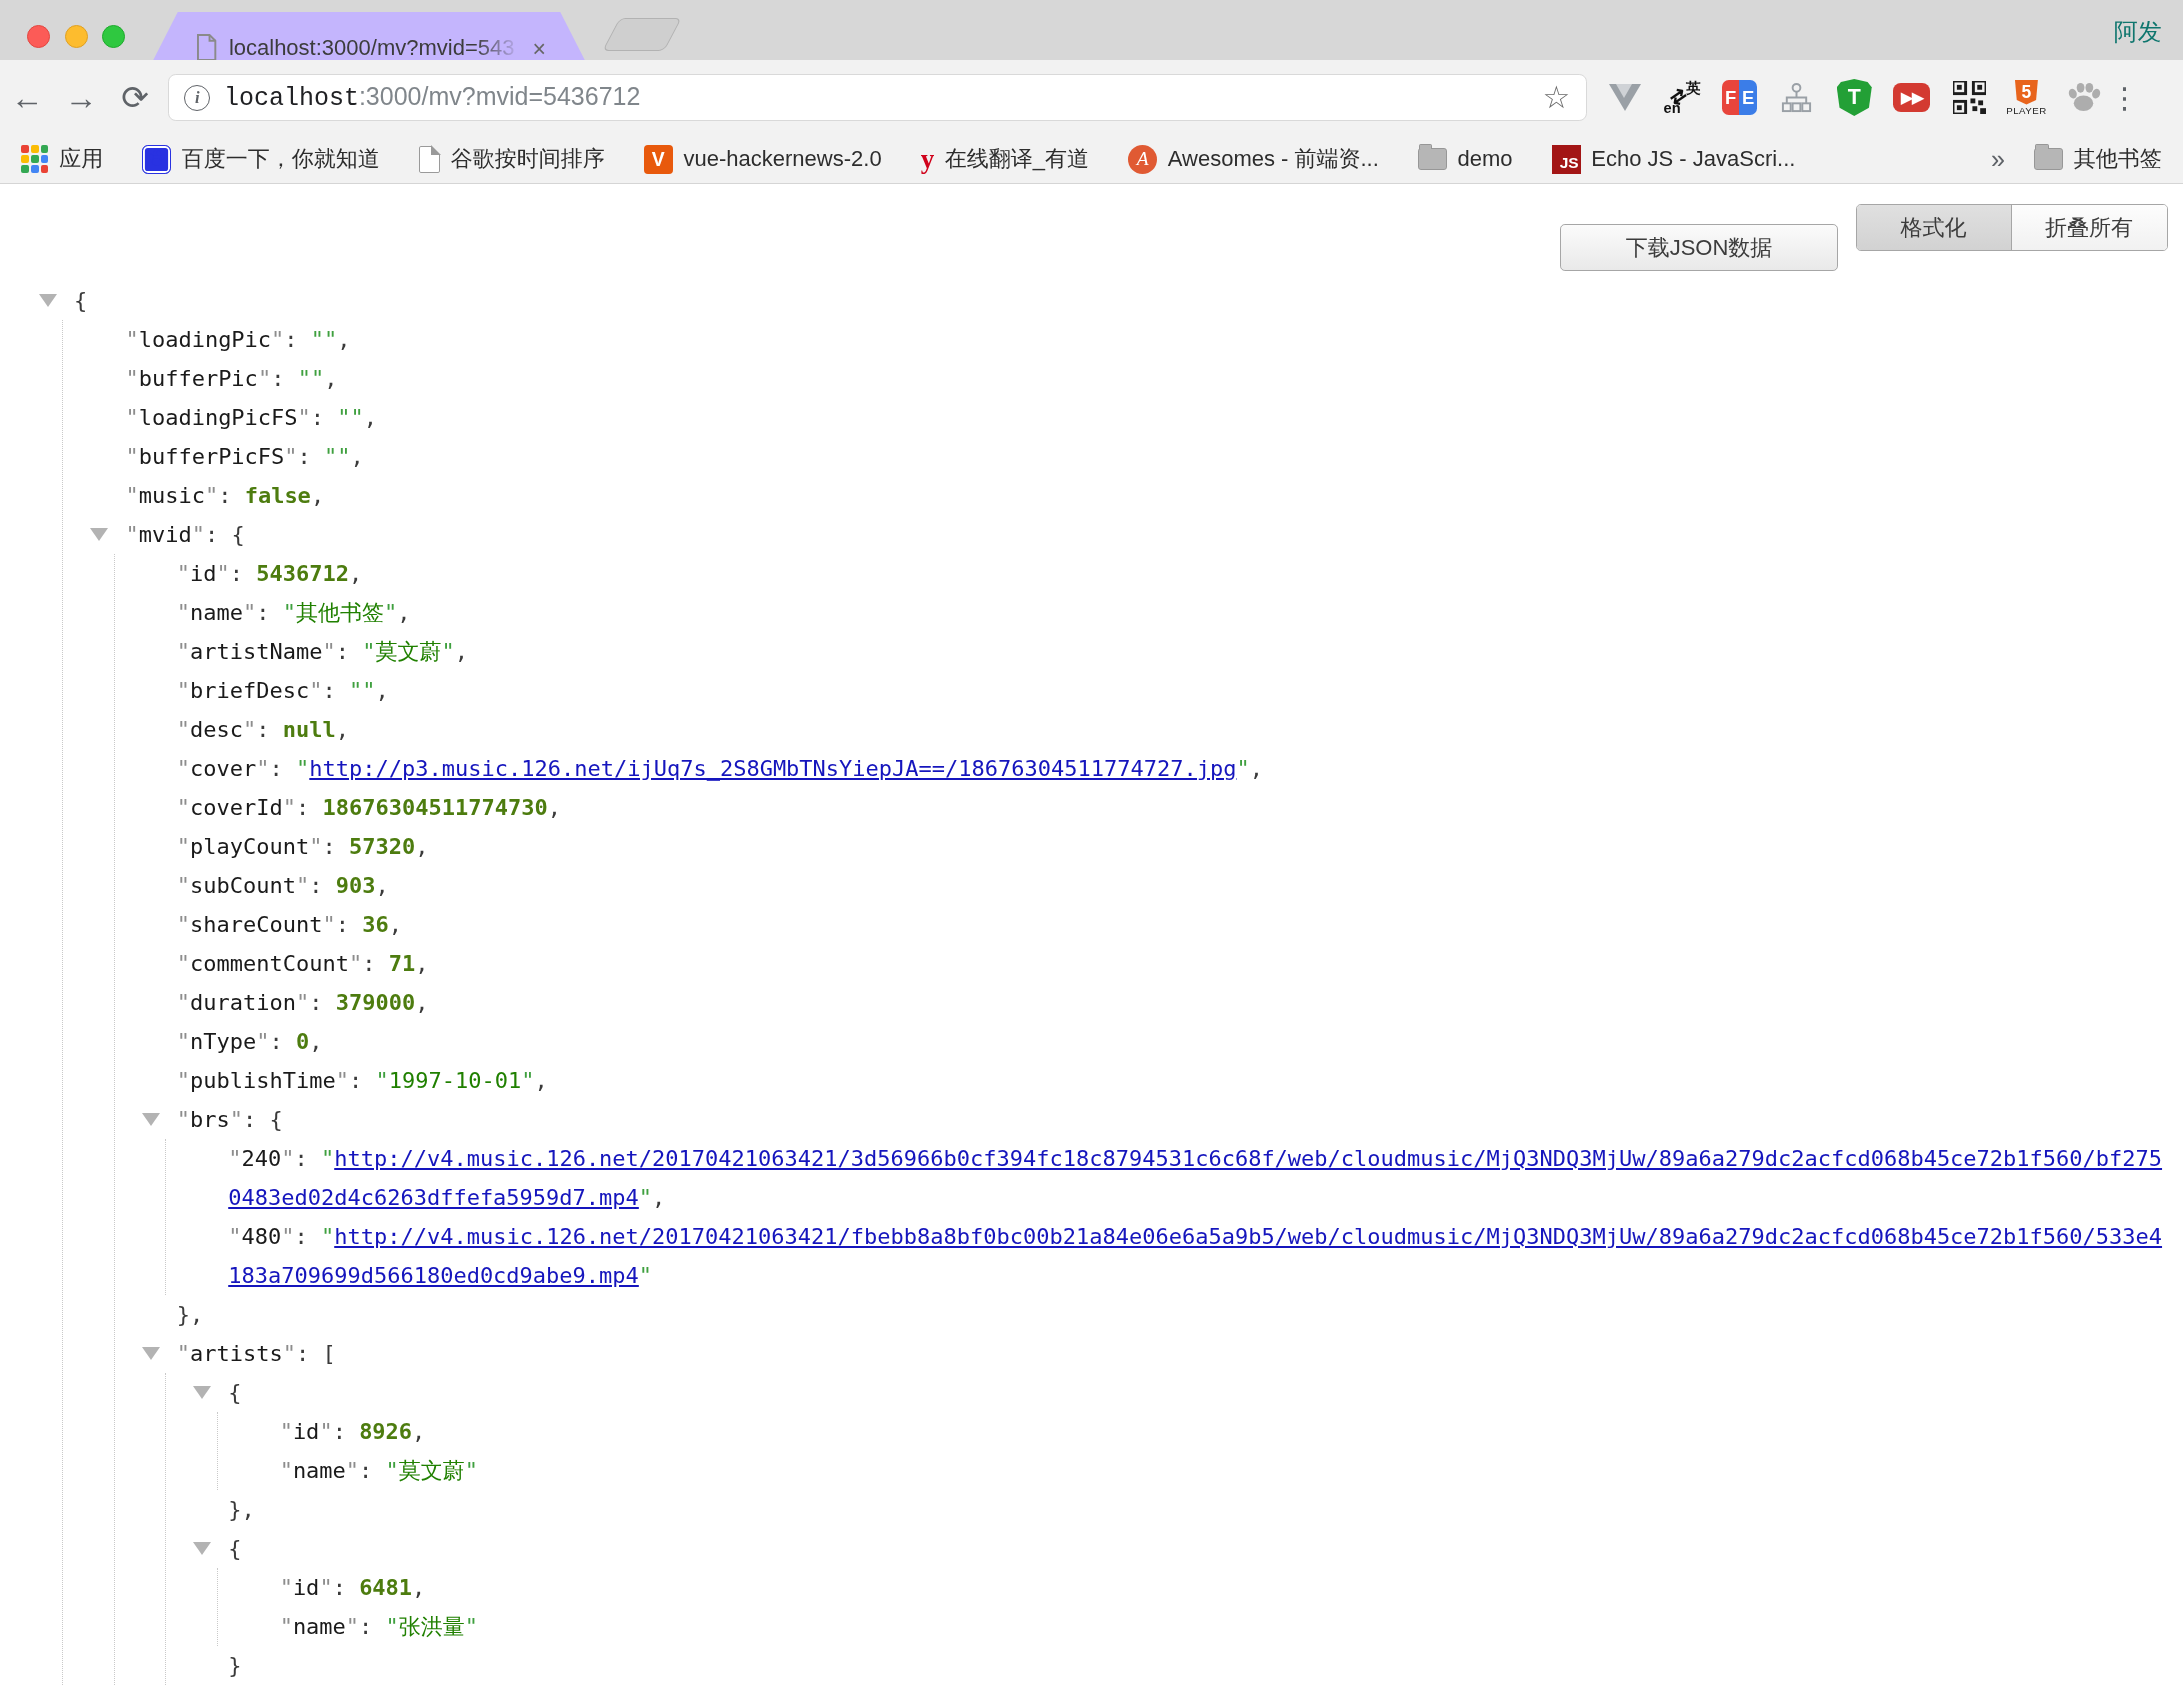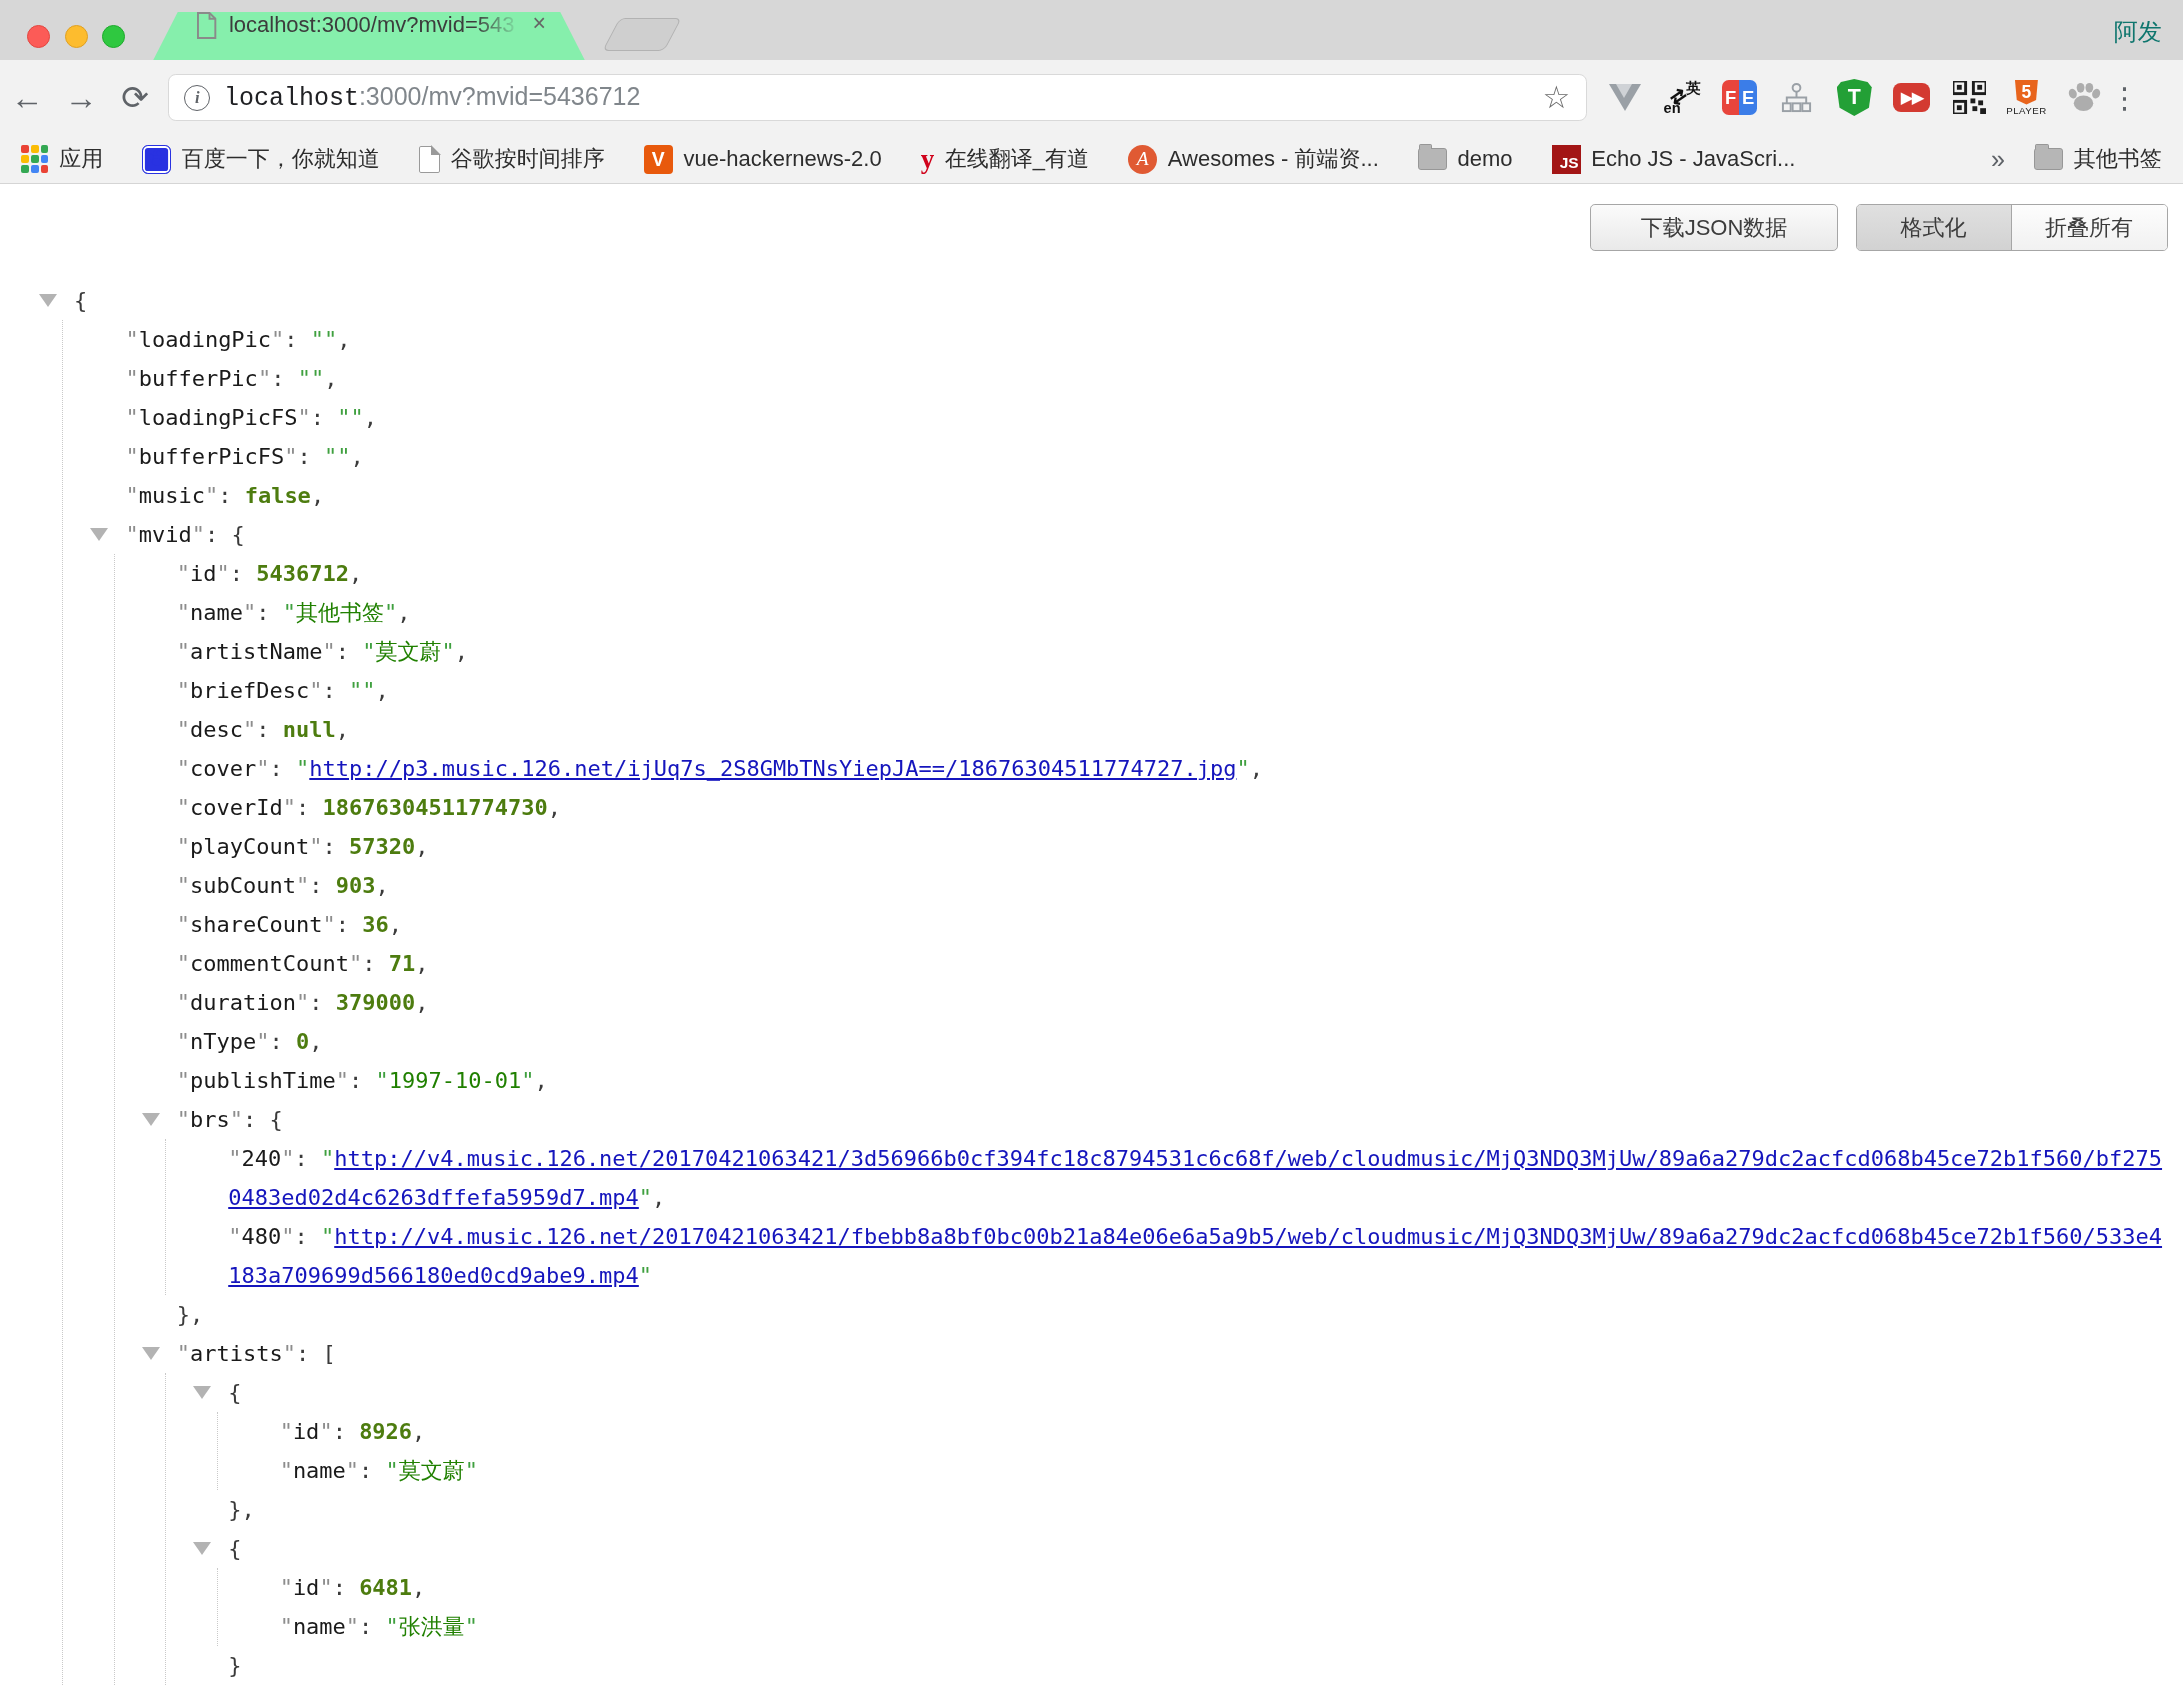--- a/index.html
+++ b/index.html
@@ -7,22 +7,22 @@
               font-family:"Liberation Sans", sans-serif; }
 
   
   .tabstrip { position:relative; width:100%; height:60px; background:#d7d7d7; }
   .traffic { position:absolute; top:25px; left:27px; display:flex; gap:14.6px; }
   .tl { width:23px; height:23px; border-radius:50%; }
   .tl.red { background:#fc5b57; border:1px solid #e2463f; }
   .tl.yellow { background:#fdbc2e; border:1px solid #dfa023; }
   .tl.green { background:#2fc840; border:1px solid #1eaa2c; }
   .tab { position:absolute; left:153px; top:11.6px; width:432px; height:49px;
-         background:#86efac; clip-path:polygon(25px 0, calc(100% - 25px) 0, 100% 100%, 0 100%);
-         display:flex; align-items:flex-start; padding:0 39px 0 43px; }
+         background:#c4b5fd; clip-path:polygon(25px 0, calc(100% - 25px) 0, 100% 100%, 0 100%);
+         display:flex; align-items:flex-end; padding:0 39px 0 43px; }
   .tab-title { font-size:22px; color:#3c3c3c; white-space:nowrap; overflow:hidden; flex:1; margin-left:11.6px;
                -webkit-mask-image:linear-gradient(90deg,#000 82%,transparent 97%);
                mask-image:linear-gradient(90deg,#000 82%,transparent 97%); }
   .tab-close { font-size:23px; color:#666; line-height:1; margin-left:3.9px; cursor:default; }
   .newtab { position:absolute; left:611px; top:17.5px; width:62px; height:33px;
             background:#cfcfcf; border:1px solid #b2b2b2; border-radius:5.8px; transform:skewX(-28deg); }
   .profile-name { position:absolute; right:21.3px; top:15.5px; font-size:24px; color:#0f766e; }
 
   
   .toolbar { position:relative; width:100%; height:75px; background:#f2f2f2;
@@ -90,21 +90,21 @@
                       background:#b6b6b6; border:1px solid #979797; border-bottom:none; border-radius:1.9px 1.9px 0 0; }
   .echojs-ic { width:29px; height:29px; background:#a31515; color:#fff; font-weight:bold; font-size:15.5px;
                display:flex; align-items:flex-end; justify-content:flex-end; padding:1.9px; }
 
   
   .content { position:relative; width:100%; height:1517px; background:#fff; }
   .action-row { position:absolute; top:20.4px; right:15.5px; display:flex; gap:17.5px; }
   .btn { height:47px; border:1px solid #a6a6a6; border-radius:4.9px; font-size:22px; color:#3c3c3c;
          display:flex; align-items:center; justify-content:center;
          background:linear-gradient(#fbfbfb,#e9e9e9); }
-  .btn-download { width:248px; }
+  .btn-download { width:278px;margin-top:20px; }
   .btn-group { display:flex; border:1px solid #a6a6a6; border-radius:4.9px; overflow:hidden; height:47px; }
   .btn-seg { width:155px; font-size:22px; color:#3c3c3c; display:flex; align-items:center; justify-content:center; }
   .seg-active { background:linear-gradient(#e0e0e0,#d2d2d2); border-right:1px solid #a6a6a6; }
   .seg-plain { background:linear-gradient(#fdfdfd,#f1f1f1); }
 
   
   .json-root { position:absolute; top:97px; left:0; right:0; padding-left:74px; padding-right:15.5px;
                font-family:"DejaVu Sans Mono", monospace; font-size:22px; line-height:39px; color:#2b2b2b; }
   .jline { position:relative; word-break:break-all; }
   .tri { position:absolute; left:-35px; top:12.6px; width:0; height:0;

